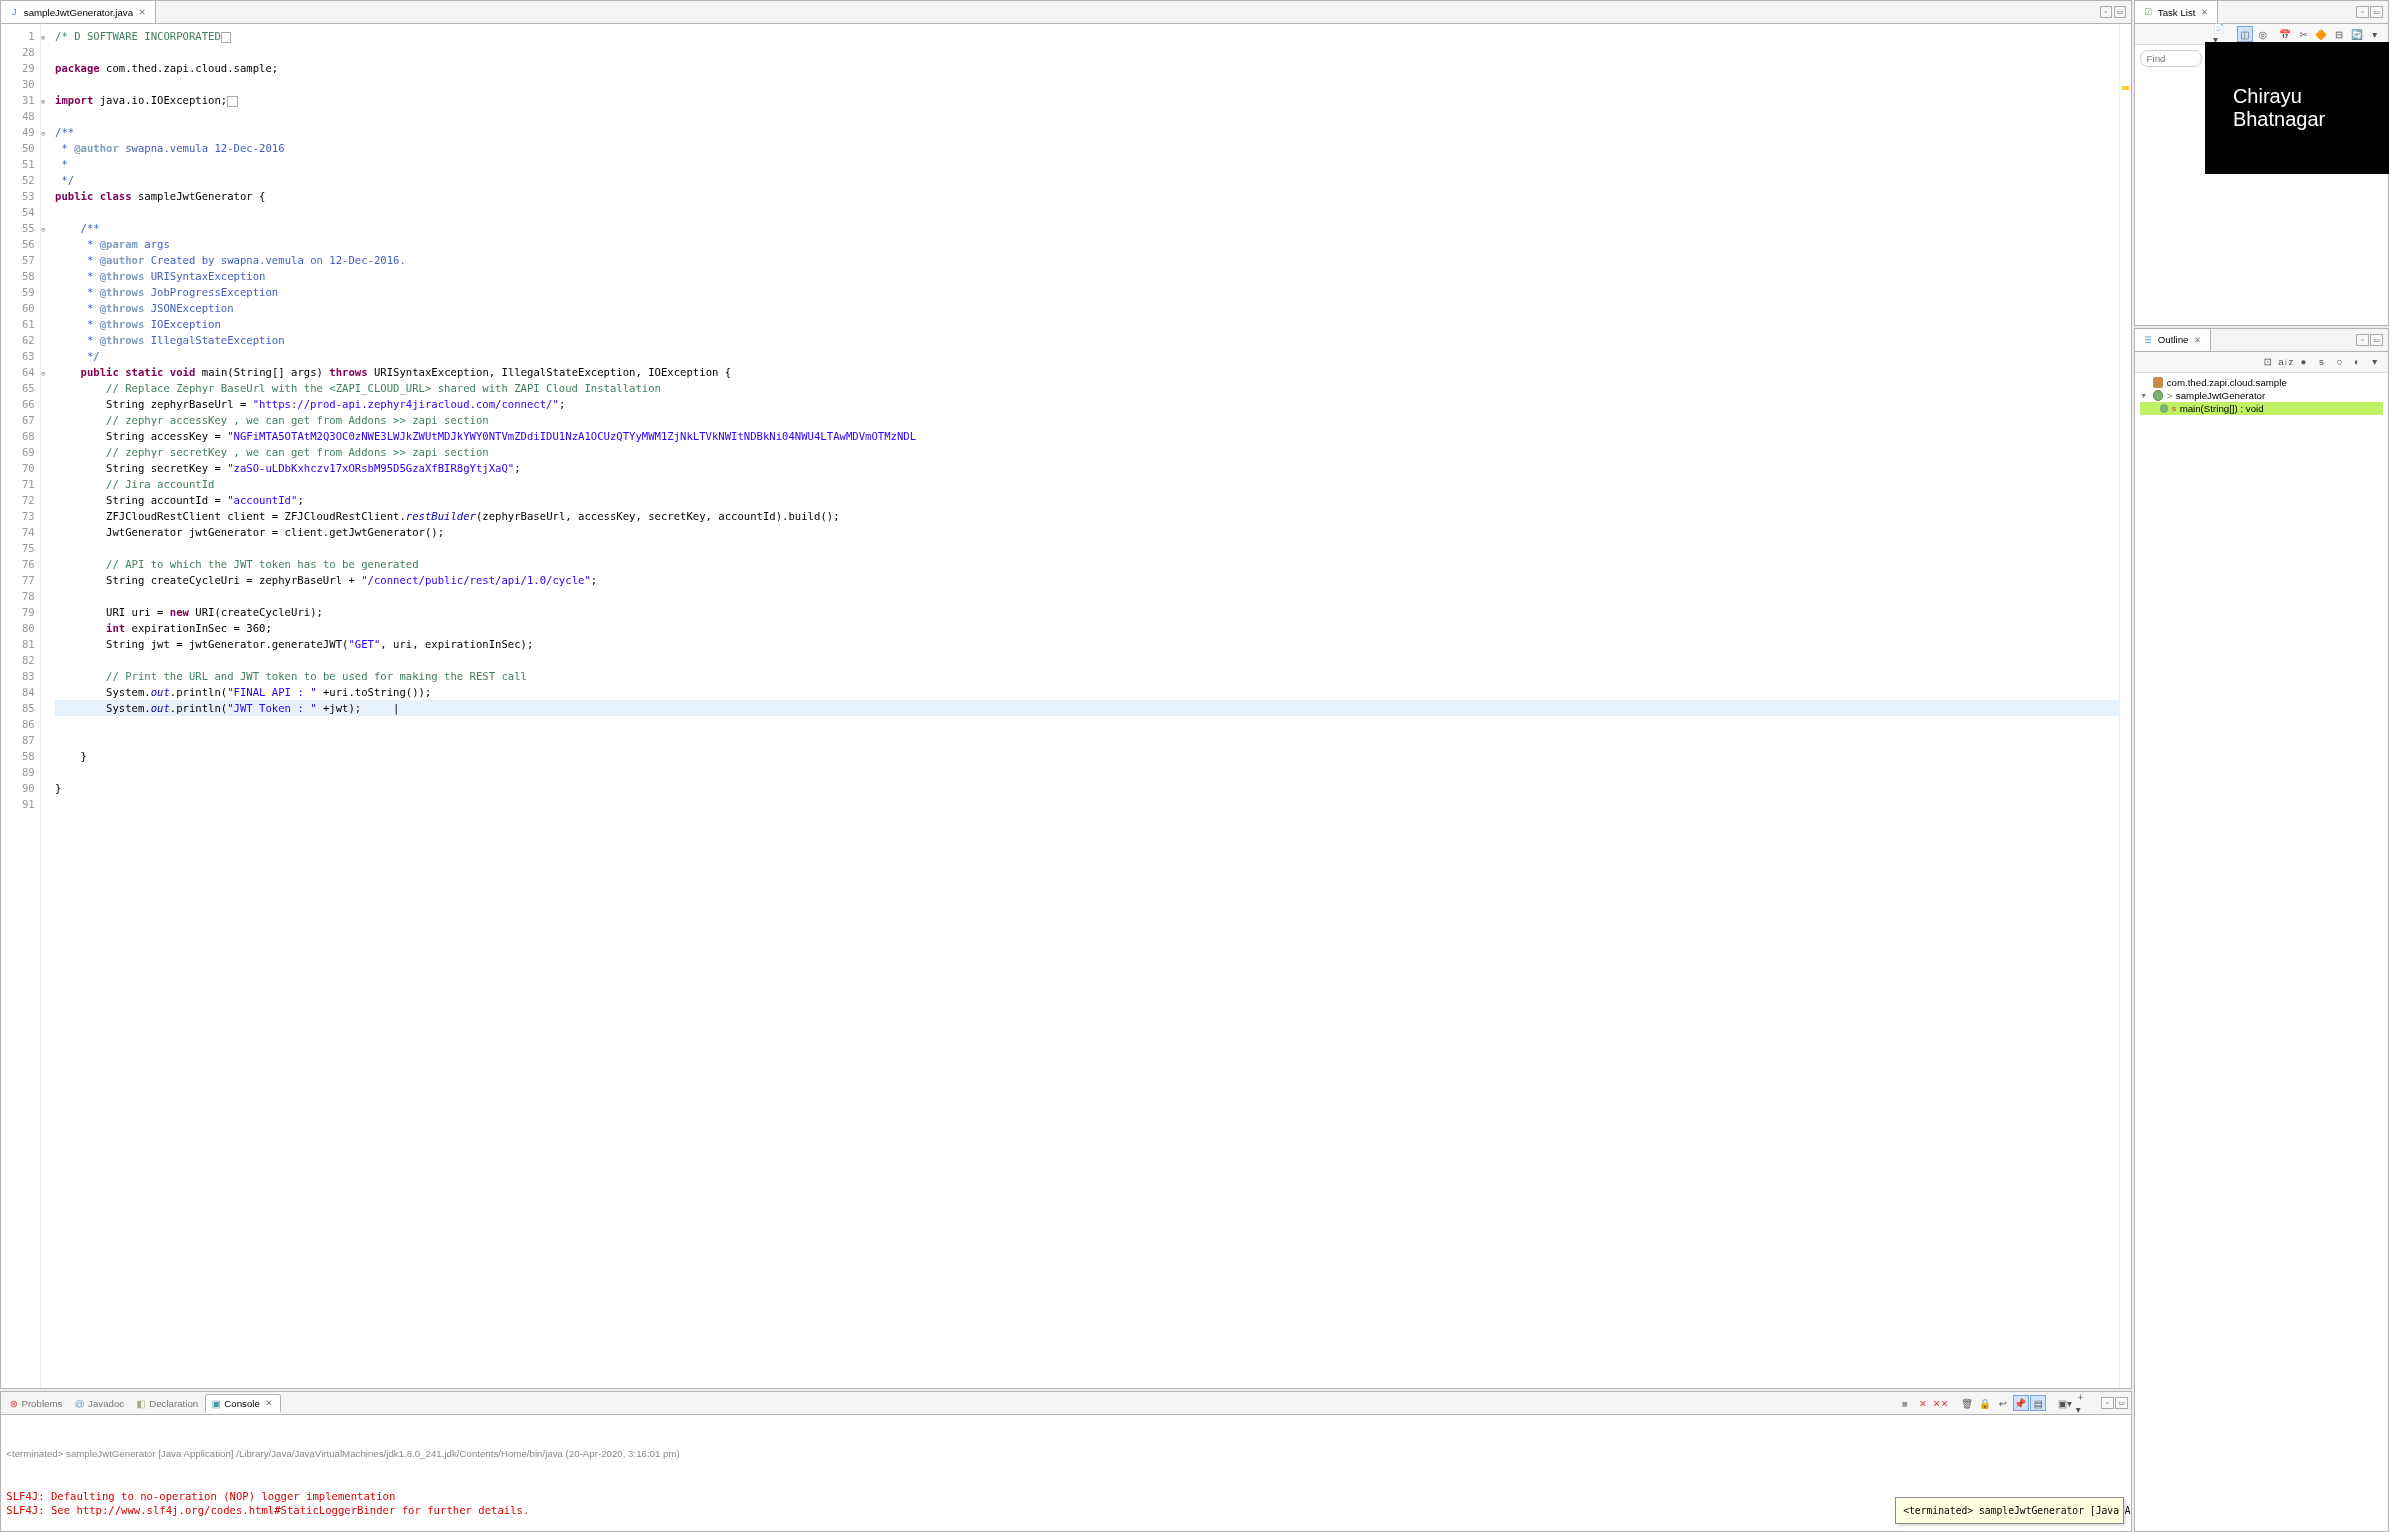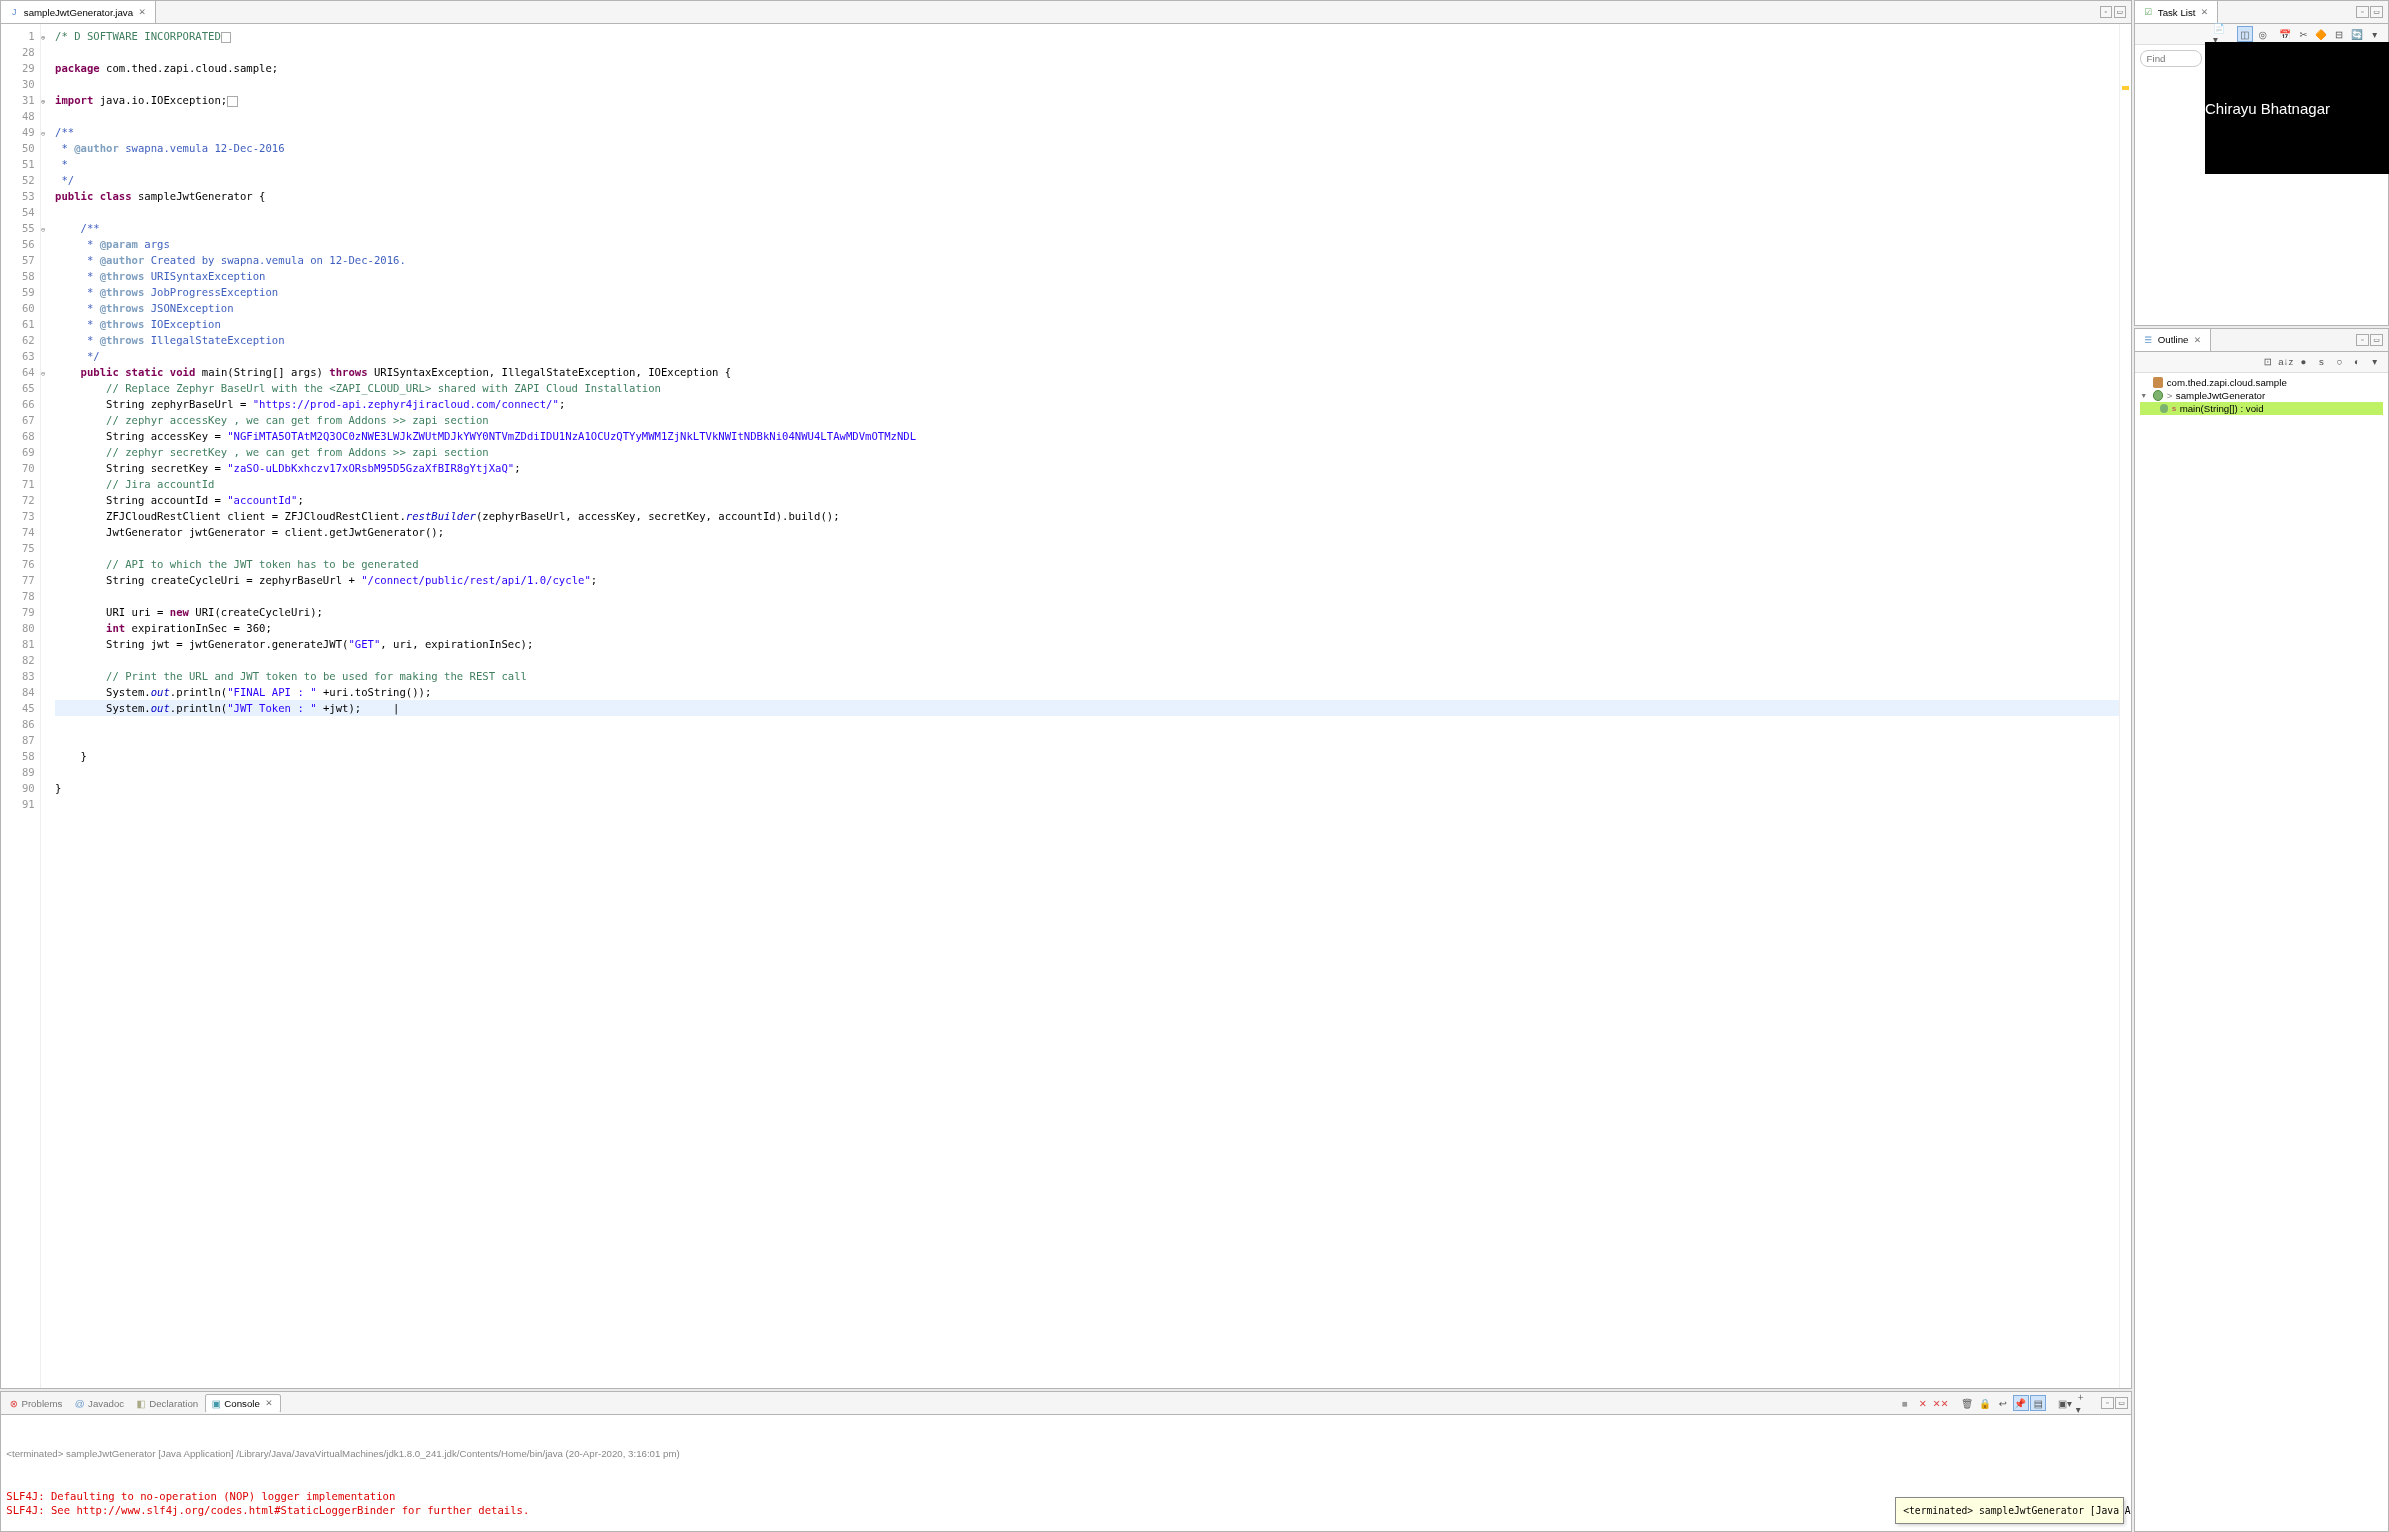--- a/index.html
+++ b/index.html
@@ -39,21 +39,21 @@
 .ctab.active { background: #fff; color: #000; border: 0.9px solid #b4b4b4; border-bottom: 0.9px solid #fff; margin-bottom: -0.9px; }
 .ctoolbar { display: flex; gap: 1.8px; margin-left: auto; align-items: center; }
 .tbtn { width: 16px; height: 16px; display: flex; align-items: center; justify-content: center; font-size: 9.7px; color: #555; border: 0.9px solid transparent; }
 .console-body { flex: 1; font-family: Menlo, Consolas, monospace; font-size: 10.6px; line-height: 14px; padding: 3.5px 5.3px; white-space: pre; overflow: hidden; position: relative; }
 .termline { color: #888; font-family: -apple-system, sans-serif; font-size: 9.7px; }
 .err { color: #d00; }
 .tooltip { position: absolute; right: 7px; bottom: 7px; background: #ffffe1; border: 0.9px solid #888; padding: 5.3px 7px; font-size: 9.7px; max-width: 229px; box-shadow: 1.8px 1.8px 3.5px rgba(0,0,0,0.2); }
 .task-tools { display: flex; gap: 1.8px; padding: 1.8px 5.3px; border-bottom: 0.9px solid #ddd; background: #f7f7f7; align-items: center; justify-content: flex-end; height: 21px; }
 .find-box { margin: 5.3px; }
 .find-box input { width: 62px; padding: 1.8px 5.3px; border: 0.9px solid #ccc; border-radius: 8px; font-size: 9.7px; color: #aaa; }
-.overlay { position: absolute; top: 42px; right: -0.9px; width: 185px; height: 132px; background: #000; color: #fff; display: flex; align-items: center; justify-content: flex-start; font-size: 15px; z-index: 10; }
+.overlay { position: absolute; top: 42px; right: -0.9px; width: 185px; height: 132px; background: #000; color: #fff; display: flex; align-items: center; justify-content: flex-start; font-size: 20px; z-index: 10; padding-left: 28px; }
 .outline-tools { display: flex; gap: 1.8px; padding: 1.8px 5.3px; border-bottom: 0.9px solid #ddd; background: #f7f7f7; align-items: center; justify-content: flex-end; height: 21px; }
 .outline-tree { padding: 3.5px 5.3px; font-size: 9.7px; }
 .tree-row { display: flex; align-items: center; gap: 3.5px; padding: 0.9px 0; }
 .tree-row.sel { background: #bef264; }
 .tri { width: 8.8px; font-size: 7px; color: #777; }
 .pkg-ico { width: 10.6px; height: 10.6px; background: #c98b4a; border-radius: 1.8px; }
 .class-ico { width: 10.6px; height: 10.6px; background: #7db36f; border-radius: 50%; border: 0.9px solid #4a8a3a; }
 .meth-ico { width: 8.8px; height: 8.8px; background: #7db36f; border-radius: 50%; }
 .dirty { color: #888; }
 </style>
@@ -113,21 +113,21 @@
             <div class="gline">75</div>
             <div class="gline">76</div>
             <div class="gline">77</div>
             <div class="gline">78</div>
             <div class="gline">79</div>
             <div class="gline">80</div>
             <div class="gline">81</div>
             <div class="gline">82</div>
             <div class="gline">83</div>
             <div class="gline">84</div>
-            <div class="gline">45</div>
+            <div class="gline">85</div>
             <div class="gline">86</div>
             <div class="gline">87</div>
             <div class="gline">58</div>
             <div class="gline">89</div>
             <div class="gline">90</div>
             <div class="gline">91</div>
           </div>
         <div class="code" id="code"><div class="line"><span class="com">/* D SOFTWARE INCORPORATED</span><span style="border:0.9px solid #aaa;padding:0 1.8px;font-size:8px"> </span></div><div class="line"></div><div class="line"><span class="kw">package</span> com.thed.zapi.cloud.sample;</div><div class="line"></div><div class="line"><span class="kw">import</span> java.io.IOException;<span style="border:0.9px solid #aaa;padding:0 1.8px;font-size:8px"> </span></div><div class="line"></div><div class="line"><span class="doc">/**</span></div><div class="line"><span class="doc"> * </span><span class="doctag">@author</span><span class="doc"> swapna.vemula 12-Dec-2016</span></div><div class="line"><span class="doc"> *</span></div><div class="line"><span class="doc"> */</span></div><div class="line"><span class="kw">public</span> <span class="kw">class</span> sampleJwtGenerator {</div><div class="line"></div><div class="line">    <span class="doc">/**</span></div><div class="line">    <span class="doc"> * </span><span class="doctag">@param</span><span class="doc"> args</span></div><div class="line">    <span class="doc"> * </span><span class="doctag">@author</span><span class="doc"> Created by swapna.vemula on 12-Dec-2016.</span></div><div class="line">    <span class="doc"> * </span><span class="doctag">@throws</span><span class="doc"> URISyntaxException</span></div><div class="line">    <span class="doc"> * </span><span class="doctag">@throws</span><span class="doc"> JobProgressException</span></div><div class="line">    <span class="doc"> * </span><span class="doctag">@throws</span><span class="doc"> JSONException</span></div><div class="line">    <span class="doc"> * </span><span class="doctag">@throws</span><span class="doc"> IOException</span></div><div class="line">    <span class="doc"> * </span><span class="doctag">@throws</span><span class="doc"> IllegalStateException</span></div><div class="line">    <span class="doc"> */</span></div><div class="line">    <span class="kw">public</span> <span class="kw">static</span> <span class="kw">void</span> main(String[] args) <span class="kw">throws</span> URISyntaxException, IllegalStateException, IOException {</div><div class="line">        <span class="com">// Replace Zephyr BaseUrl with the &lt;ZAPI_CLOUD_URL&gt; shared with ZAPI Cloud Installation</span></div><div class="line">        String zephyrBaseUrl = <span class="str">"https://prod-api.zephyr4jiracloud.com/connect/"</span>;</div><div class="line">        <span class="com">// zephyr accessKey , we can get from Addons &gt;&gt; zapi section</span></div><div class="line">        String accessKey = <span class="str">"NGFiMTA5OTAtM2Q3OC0zNWE3LWJkZWUtMDJkYWY0NTVmZDdiIDU1NzA1OCUzQTYyMWM1ZjNkLTVkNWItNDBkNi04NWU4LTAwMDVmOTMzNDL</span></div><div class="line">        <span class="com">// zephyr secretKey , we can get from Addons &gt;&gt; zapi section</span></div><div class="line">        String secretKey = <span class="str">"zaSO-uLDbKxhczv17xORsbM95D5GzaXfBIR8gYtjXaQ"</span>;</div><div class="line">        <span class="com">// Jira accountId</span></div><div class="line">        String accountId = <span class="str">"accountId"</span>;</div><div class="line">        ZFJCloudRestClient client = ZFJCloudRestClient.<span class="field">restBuilder</span>(zephyrBaseUrl, accessKey, secretKey, accountId).build();</div><div class="line">        JwtGenerator jwtGenerator = client.getJwtGenerator();</div><div class="line"></div><div class="line">        <span class="com">// API to which the JWT token has to be generated</span></div><div class="line">        String createCycleUri = zephyrBaseUrl + <span class="str">"/connect/public/rest/api/1.0/cycle"</span>;</div><div class="line"></div><div class="line">        URI uri = <span class="kw">new</span> URI(createCycleUri);</div><div class="line">        <span class="kw">int</span> expirationInSec = 360;</div><div class="line">        String jwt = jwtGenerator.generateJWT(<span class="str">"GET"</span>, uri, expirationInSec);</div><div class="line"></div><div class="line">        <span class="com">// Print the URL and JWT token to be used for making the REST call</span></div><div class="line">        System.<span class="field">out</span>.println(<span class="str">"FINAL API : "</span> +uri.toString());</div><div class="line hl">        System.<span class="field">out</span>.println(<span class="str">"JWT Token : "</span> +jwt);     |</div><div class="line"></div><div class="line"></div><div class="line">    }</div><div class="line"></div><div class="line">}</div><div class="line"></div></div>
         <div class="right-ruler">
           <div class="ruler-mark" style="top:62px;background:#fc3"></div>

